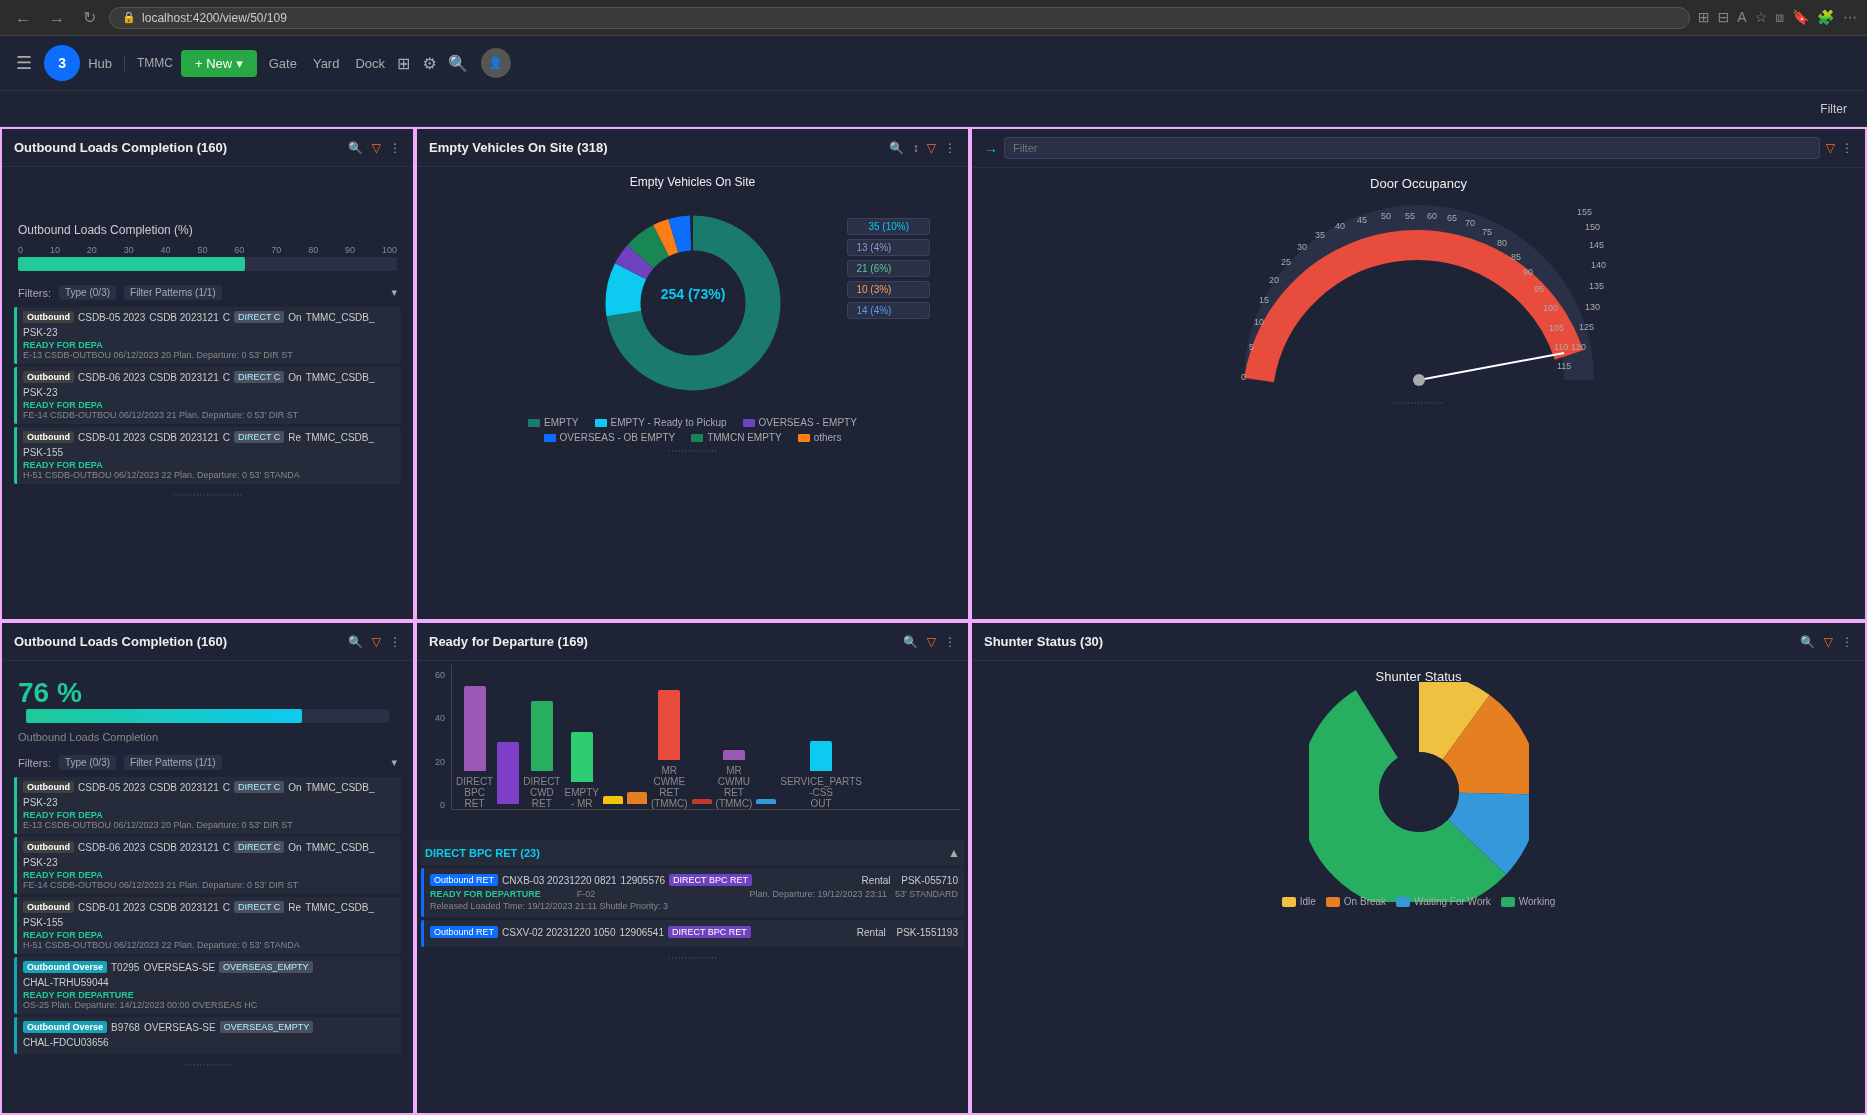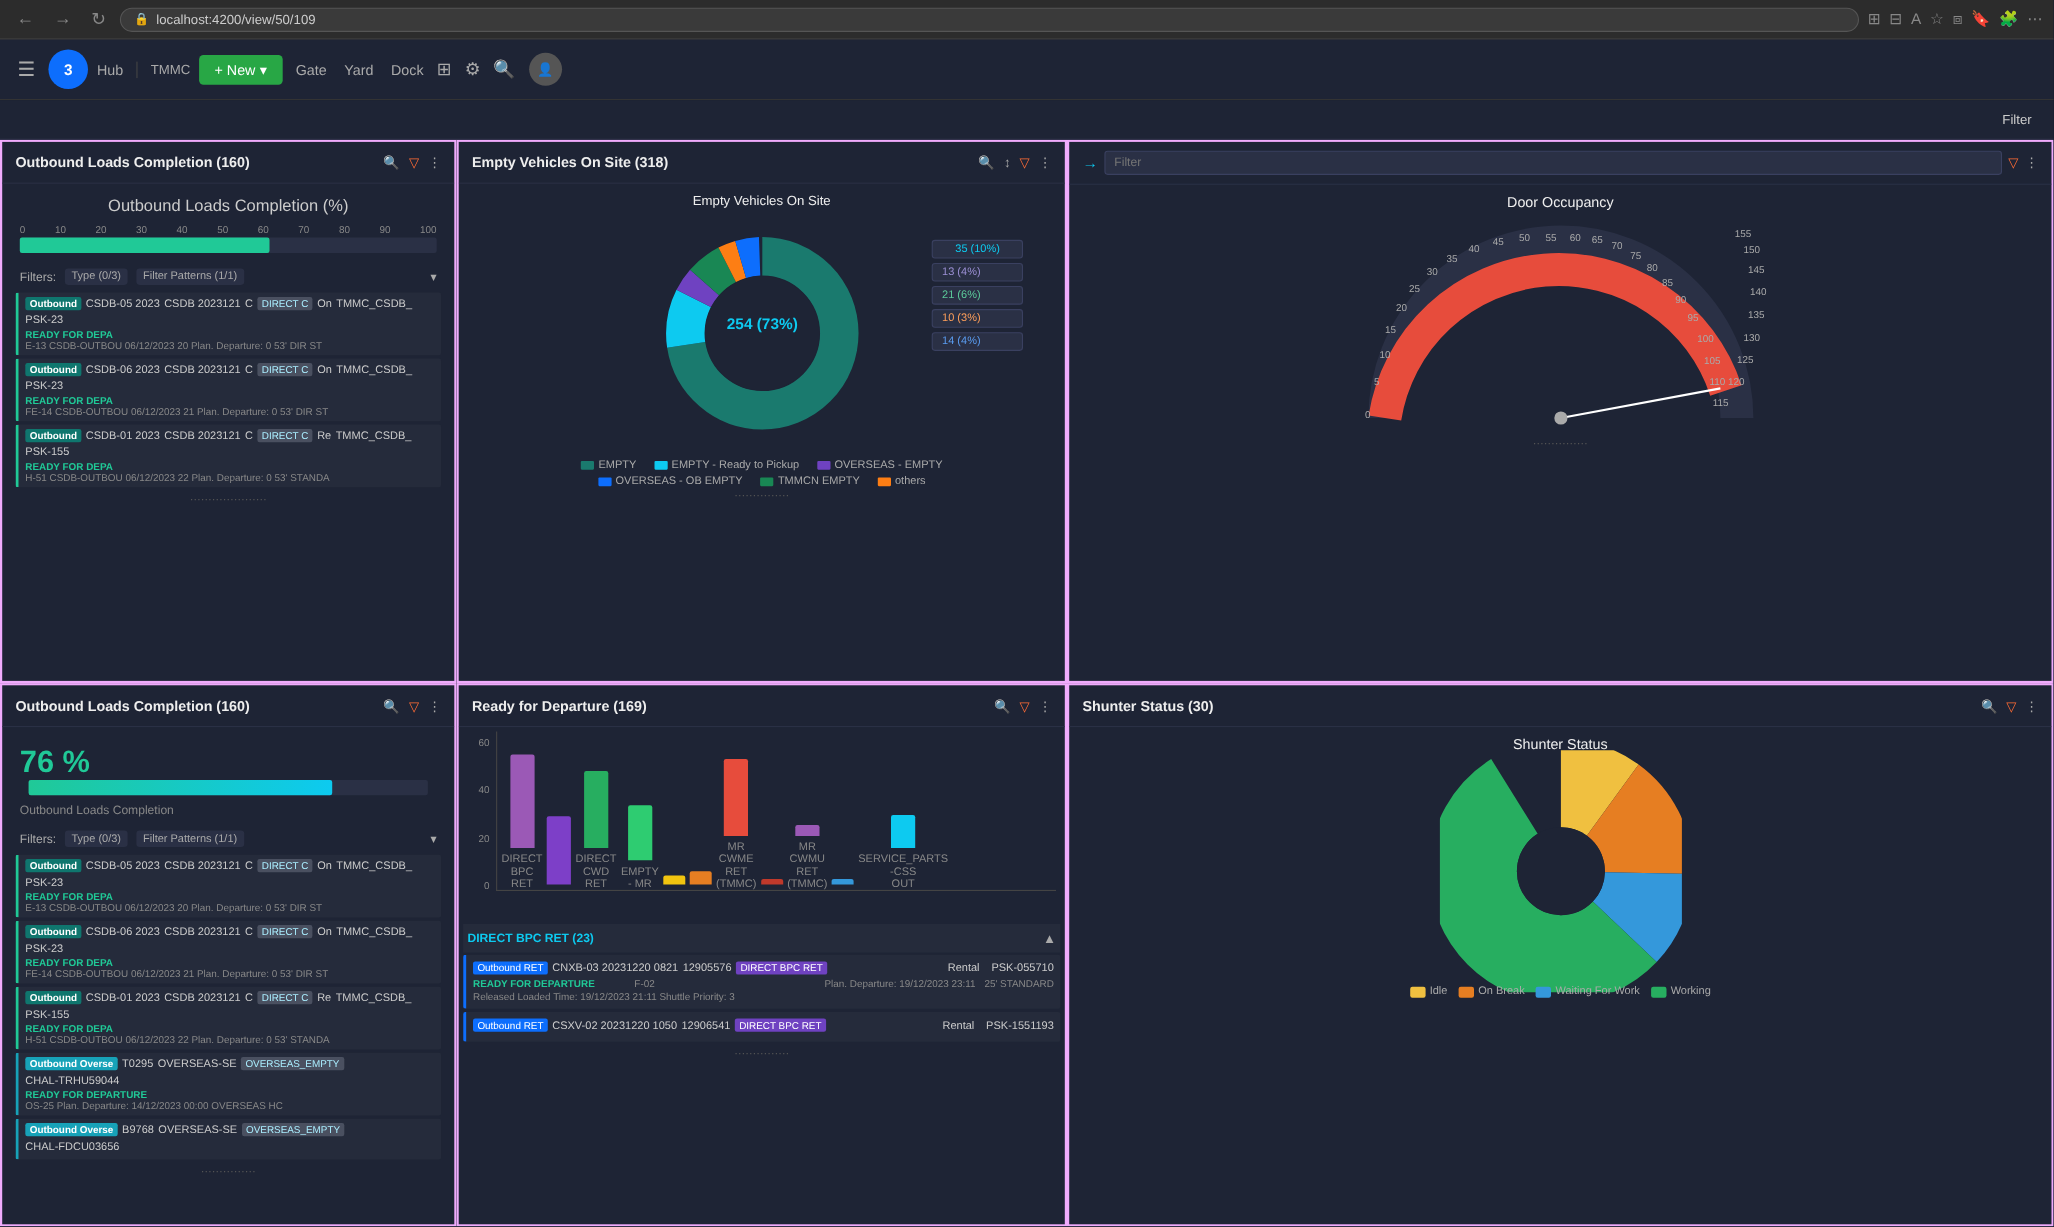--- a/index.html
+++ b/index.html
@@ -92,39 +92,39 @@
       flex: 1;
       font-size: 13px;
       color: #eee;
       font-weight: bold;
     }
     .widget-icons { display: flex; gap: 8px; align-items: center; color: #aaa; cursor: pointer; }
     .widget-content { flex: 1; overflow: hidden; padding: 8px; position: relative; }
 
     
     .progress-section { padding: 4px 8px; }
-    .progress-label { font-size: 15px; color: #ccc; text-align: center; margin-bottom: 8px; }
+    .progress-label { font-size: 12px; color: #ccc; text-align: left; margin-bottom: 8px; margin-top: 44px; }
     .progress-scale { display: flex; justify-content: space-between; font-size: 9px; color: #888; margin-bottom: 2px; }
     .progress-bar-container { background: #2a3045; height: 14px; border-radius: 2px; position: relative; margin-bottom: 6px; }
     .progress-bar-fill { background: #20c997; height: 100%; border-radius: 2px; }
     .filters-row { display: flex; align-items: center; gap: 8px; padding: 4px 8px; color: #aaa; font-size: 11px; }
     .filter-tag { background: #2a3045; padding: 2px 6px; border-radius: 3px; color: #aaa; font-size: 10px; }
     .chevron-down { color: #aaa; cursor: pointer; margin-left: auto; }
 
     
     .load-card {
       border-left: 3px solid #20c997;
       background: #252b3b;
       margin: 3px 4px;
       padding: 4px 6px;
       border-radius: 2px;
       font-size: 10px;
     }
     .load-card-top { display: flex; gap: 4px; align-items: center; flex-wrap: wrap; margin-bottom: 2px; }
-    .badge-outbound { background: #0f766e; color: white; padding: 1px 4px; border-radius: 2px; font-size: 9px; font-weight: bold; }
+    .badge-outbound { background: #404040; color: white; padding: 1px 4px; border-radius: 2px; font-size: 9px; font-weight: bold; }
     .badge-outbound-overse { background: #17a2b8; color: white; padding: 1px 4px; border-radius: 2px; font-size: 9px; font-weight: bold; }
     .badge-direct { background: #4a5060; color: #aef; padding: 1px 4px; border-radius: 2px; font-size: 9px; }
     .load-card-bottom { color: #888; font-size: 9px; }
     .status-ready { color: #20c997; font-size: 9px; font-weight: bold; }
     .scroll-dots { text-align: center; color: #555; font-size: 10px; padding: 2px; }
     .pct-bar-container { background: #2a3045; height: 14px; border-radius: 2px; margin: 0 8px 8px 8px; position: relative; }
     .pct-bar-fill { background: linear-gradient(90deg, #20c997, #0dcaf0); height: 100%; border-radius: 2px; }
 
     
     .donut-chart-container { display: flex; align-items: center; justify-content: center; position: relative; height: 220px; }
@@ -593,21 +593,21 @@
           <span class="dep-badge-direct">DIRECT BPC RET</span>
           <div class="dep-right">
             <span>Rental</span>
             <span style="margin-left:8px;">PSK-055710</span>
           </div>
         </div>
         <div style="display:flex;gap:8px;">
           <span style="color:#20c997;font-size:9px;font-weight:bold;">READY FOR DEPARTURE</span>
           <span style="color:#888;font-size:9px;margin-left:28px;">F-02</span>
           <span style="margin-left:auto;color:#888;font-size:9px;">Plan. Departure: 19/12/2023 23:11</span>
-          <span style="color:#888;font-size:9px;">25' STANDARD</span>
+          <span style="color:#888;font-size:9px;">53' STANDARD</span>
         </div>
         <div class="dep-info">Released Loaded Time: 19/12/2023 21:11 Shuttle Priority: 3</div>
       </div>
       <div class="departure-card">
         <div class="departure-card-top">
           <span class="dep-badge-ret">Outbound RET</span>
           <span>CSXV-02 20231220 1050</span>
           <span>12906541</span>
           <span class="dep-badge-direct">DIRECT BPC RET</span>
           <div class="dep-right">

